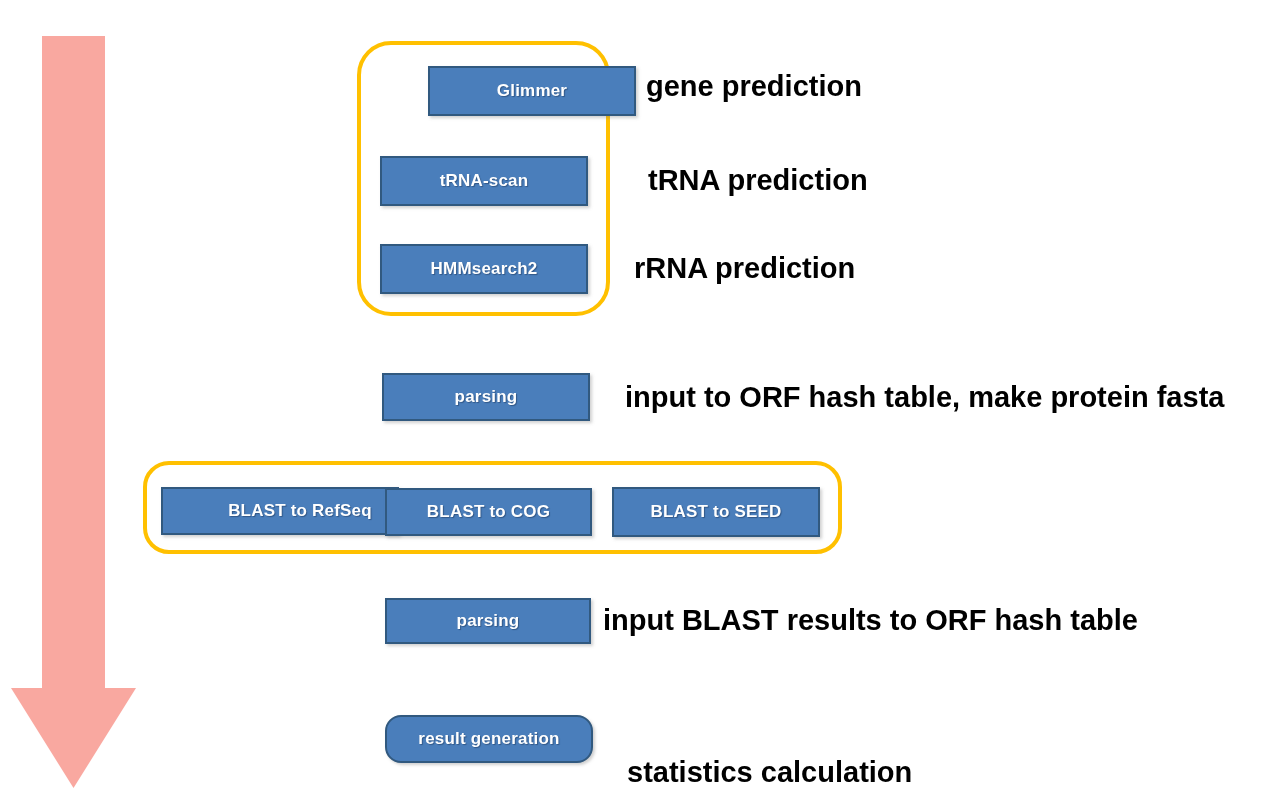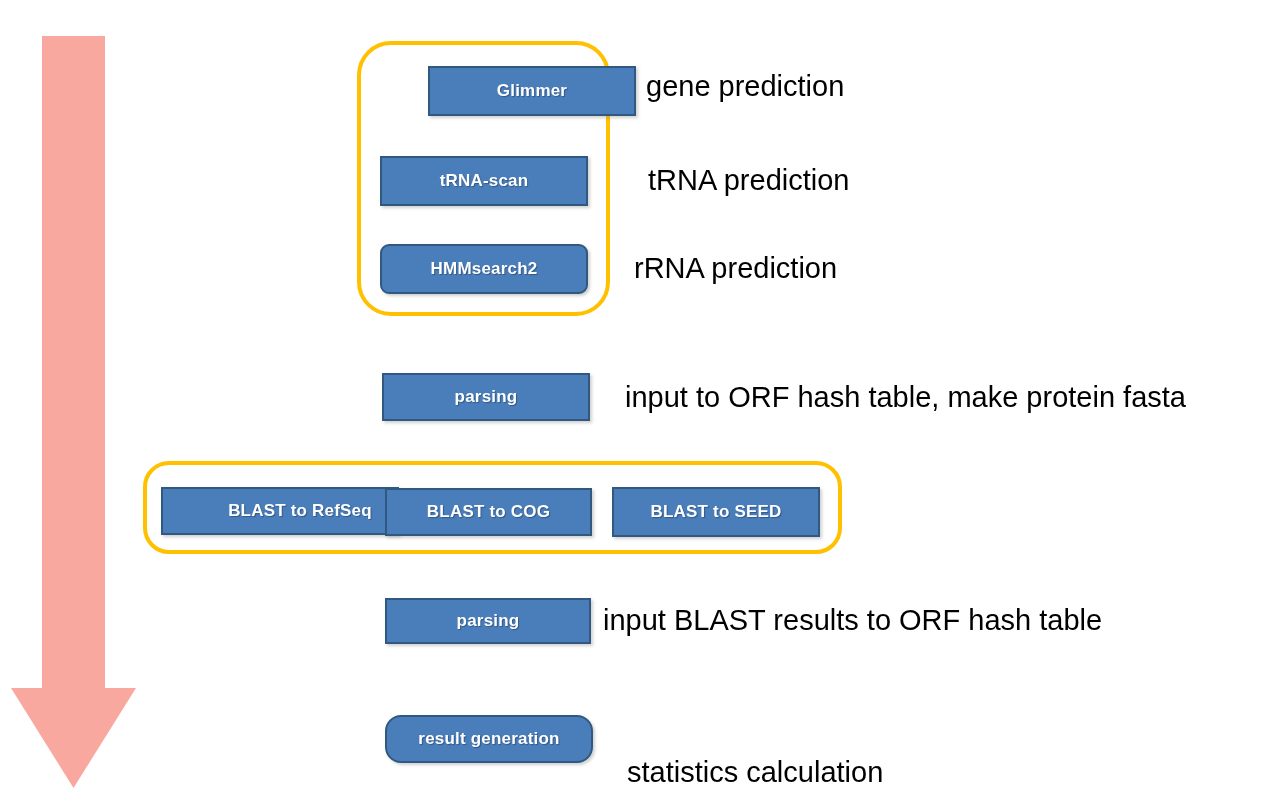--- a/index.html
+++ b/index.html
@@ -63,33 +63,33 @@
     align-items: center;
     justify-content: center;
     letter-spacing: 0.2px;
     text-shadow: 1px 1px 1px rgba(20,40,70,0.45);
     box-shadow: 2px 2px 3px rgba(120,120,120,0.35);
     user-select: none;
   }
 
   #box-glimmer      { left: 392px; top: 66px;  width: 208px; height: 50px; font-size: 17px; margin-left: 36px; }
   #box-trnascan     { left: 380px; top: 156px; width: 208px; height: 50px; font-size: 17px; }
-  #box-hmmsearch2   { left: 380px; top: 244px; width: 208px; height: 50px; font-size: 17px; border-radius: 9px; }
+  #box-hmmsearch2   { left: 380px; top: 244px; width: 208px; height: 50px; font-size: 17px; }
   #box-parsing-1    { left: 382px; top: 373px; width: 208px; height: 48px; font-size: 17px; }
   #box-blast-refseq { left: 161px; top: 487px; width: 238px; height: 48px; font-size: 17px; padding-left: 40px; }
   #box-blast-cog    { left: 385px; top: 488px; width: 207px; height: 48px; font-size: 17px; }
   #box-blast-seed   { left: 612px; top: 487px; width: 208px; height: 50px; font-size: 17px; }
   #box-parsing-2    { left: 385px; top: 598px; width: 206px; height: 46px; font-size: 17px; }
   #box-result-gen   { left: 385px; top: 715px; width: 208px; height: 48px; font-size: 17px; border-radius: 16px; }
 
   
   .annotation {
     position: absolute;
     color: #000000;
-    font-weight: normal;
+    font-weight: bold;
     white-space: nowrap;
     user-select: none;
   }
   #label-gene-prediction { left: 646px; top: 70px;  font-size: 29px; }
   #label-trna-prediction { left: 648px; top: 164px; font-size: 29px; }
   #label-rrna-prediction { left: 634px; top: 252px; font-size: 29px; }
   #label-parsing-1       { left: 625px; top: 381px; font-size: 29px; }
   #label-parsing-2       { left: 603px; top: 604px; font-size: 29px; }
   #label-result-gen      { left: 627px; top: 720px; font-size: 29px; margin-top: 36px; }
 </style>

